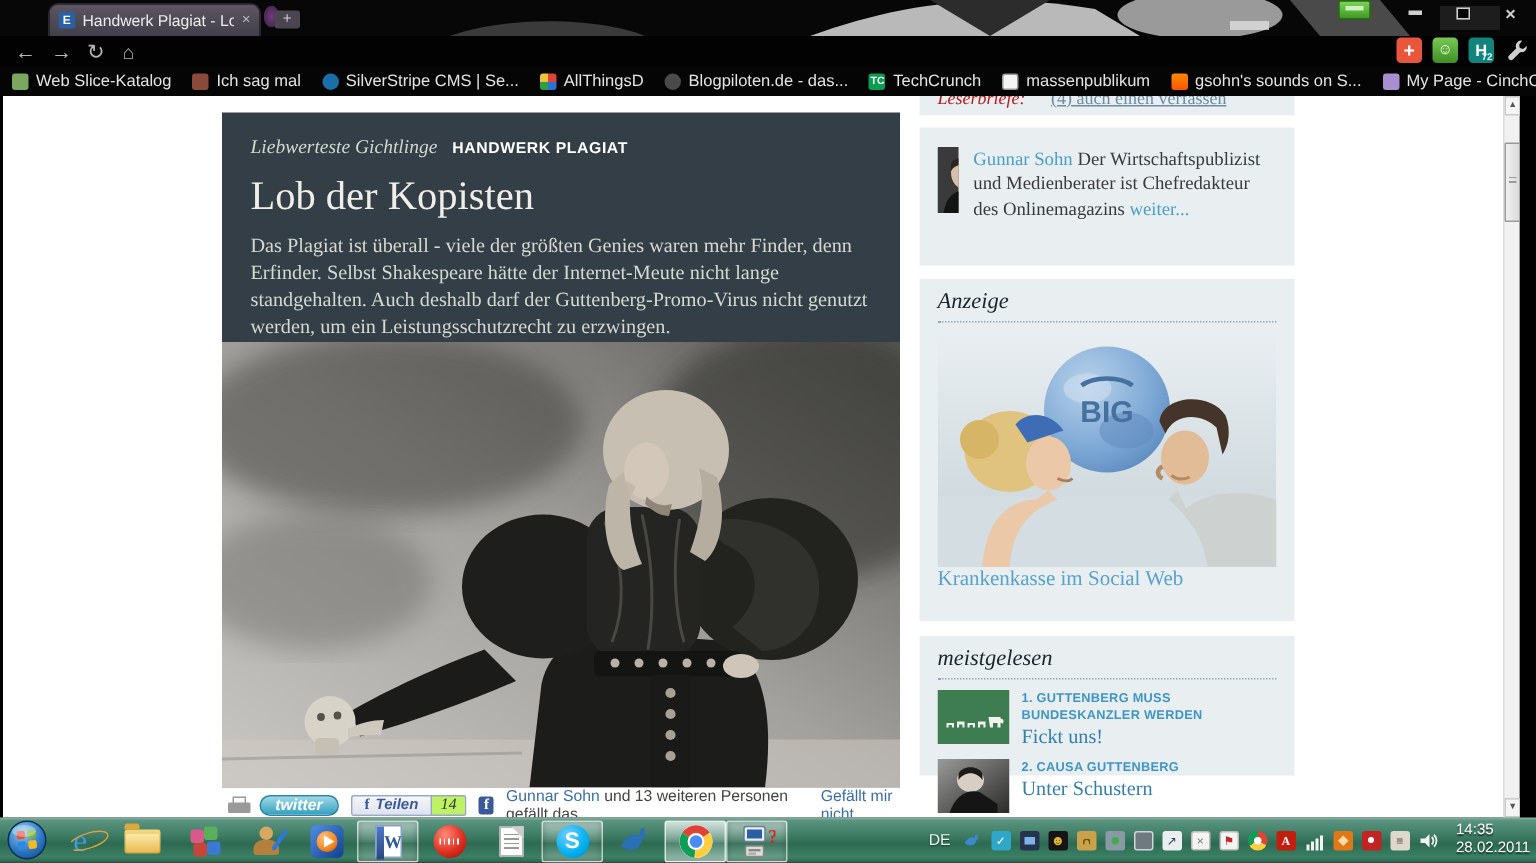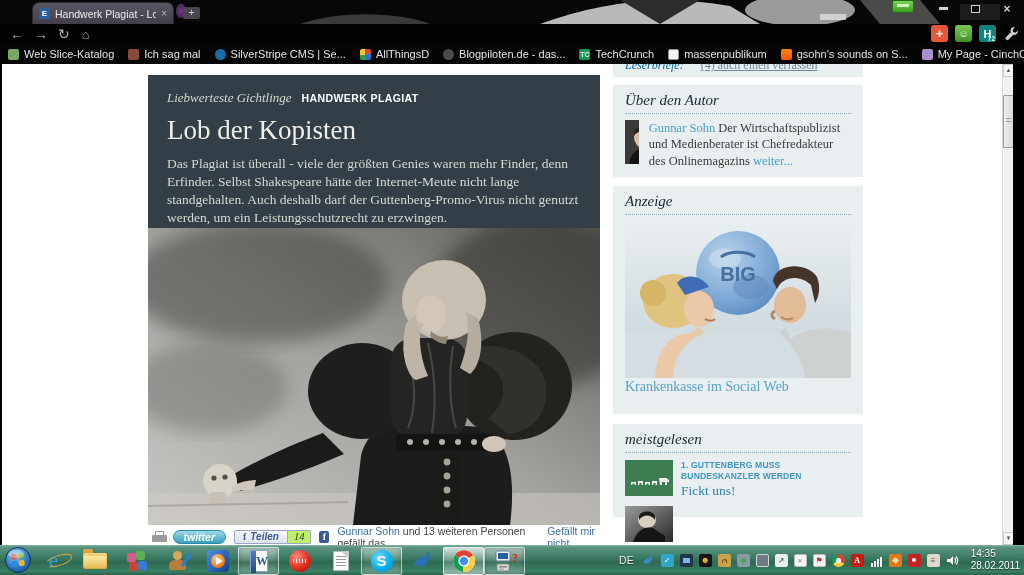--- a/index.html
+++ b/index.html
@@ -91,21 +91,21 @@
     font-weight:bold; font-size:10px; text-align:center; line-height:12px; border-radius:2px; }
   .like-line a, .blue-link { color:#3a6ea8; text-decoration:none; }
 
   
   .sidebar-box { position:absolute; left:611px; width:250px; background:#e9eef1; }
   .box-pad { padding:7px 12px; }
   .box-heading { font-family:"Liberation Serif", serif; font-style:italic; font-size:15px; color:#18262f;
     padding-bottom:4px; border-bottom:1px dotted #8fa9b8; }
   .leserbriefe { top:0; height:13px; overflow:hidden; }
   .leserbriefe .inner { transform:translateY(-6px); font-family:"Liberation Serif", serif; font-size:12px; padding:0 12px; white-space:nowrap; }
-  .leserbriefe .lbl { font-style:italic; color:#0369a1; }
+  .leserbriefe .lbl { font-style:italic; color:#b91c1c; }
   .leserbriefe .lnk { color:#6b8ca0; text-decoration:underline; margin-left:14px; }
 
   .author-box { top:21px; height:92px; }
   .author-row { display:flex; gap:10px; margin-top:6px; }
   .author-bio { font-family:"Liberation Serif", serif; font-size:12.5px; color:#3a3a3a; line-height:1.3; }
   .author-bio .lnk { color:#4aa0c8; text-decoration:none; }
 
   .ad-box { top:122px; height:228px; }
   .ad-img { width:226px; height:157px; margin-top:6px; overflow:hidden; }
   .ad-title { font-family:"Liberation Serif", serif; font-weight:bold; font-size:14px; color:#2f7fb2; margin-top:6px; }
@@ -359,21 +359,20 @@
     </div>
 
     <div class="sidebar-box leserbriefe">
       <div class="inner">
         <span class="lbl">Leserbriefe:</span>
         <a class="lnk">(4) auch einen verfassen</a>
       </div>
     </div>
 
     <div class="sidebar-box author-box box-pad">
-      <div class="box-heading">Über den Autor</div>
       <div class="author-row">
         <svg width="36" height="44">
           <rect width="36" height="44" fill="#3a3a3a"></rect>
           <ellipse cx="18" cy="17" rx="9" ry="11" fill="#d8c0a8"></ellipse>
           <path d="M4 44 C6 32 12 29 18 29 C24 29 30 32 32 44 Z" fill="#141414"></path>
           <path d="M14 29 L18 34 L22 29 L18 31 Z" fill="#f0f0f0"></path>
           <path d="M9 12 C10 5 26 5 27 12 L27 16 C24 10 12 10 9 16 Z" fill="#2a2420"></path>
         </svg>
         <div class="author-bio">
           <a class="lnk">Gunnar Sohn</a>
@@ -449,20 +448,24 @@
               <linearGradient id="mr2" x1="0" y1="0" x2="1" y2="1">
                 <stop offset="0" stop-color="#9a9a98"></stop>
                 <stop offset="1" stop-color="#2a2a28"></stop>
               </linearGradient>
             </defs>
           <rect width="48" height="36" fill="url(#mr2)"></rect>
           <ellipse cx="22" cy="14" rx="9" ry="8" fill="#d8cfc4"></ellipse>
           <path d="M8 36 C12 24 20 20 28 22 L40 30 L40 36 Z" fill="#151515"></path>
           <path d="M14 10 C16 4 28 4 30 10 L30 14 C26 8 18 8 14 14 Z" fill="#1d1a18"></path>
         </svg>
+        <div>
+          <div class="mr-cat"><span>2.</span> <span>CAUSA GUTTENBERG</span></div>
+          <div class="mr-title">Unter Schustern</div>
+        </div>
       </div>
 
     </div>
 
     <div class="scrollbar">
       <div class="sb-btn" style="top:0">▲</div>
       <div class="sb-thumb"></div>
       <div class="sb-btn" style="bottom:0">▼</div>
     </div>
   </div>

